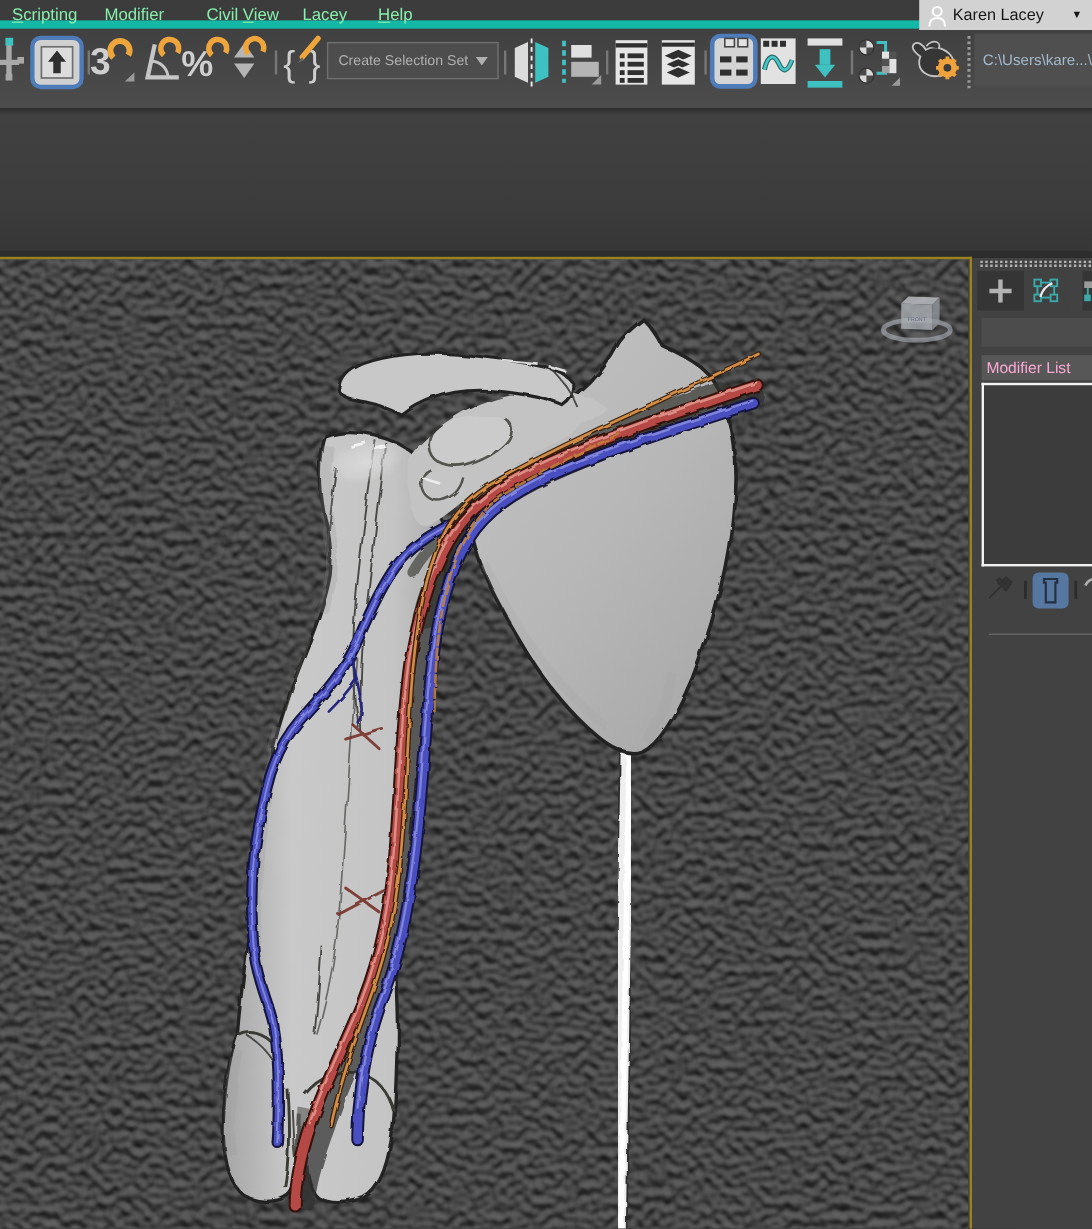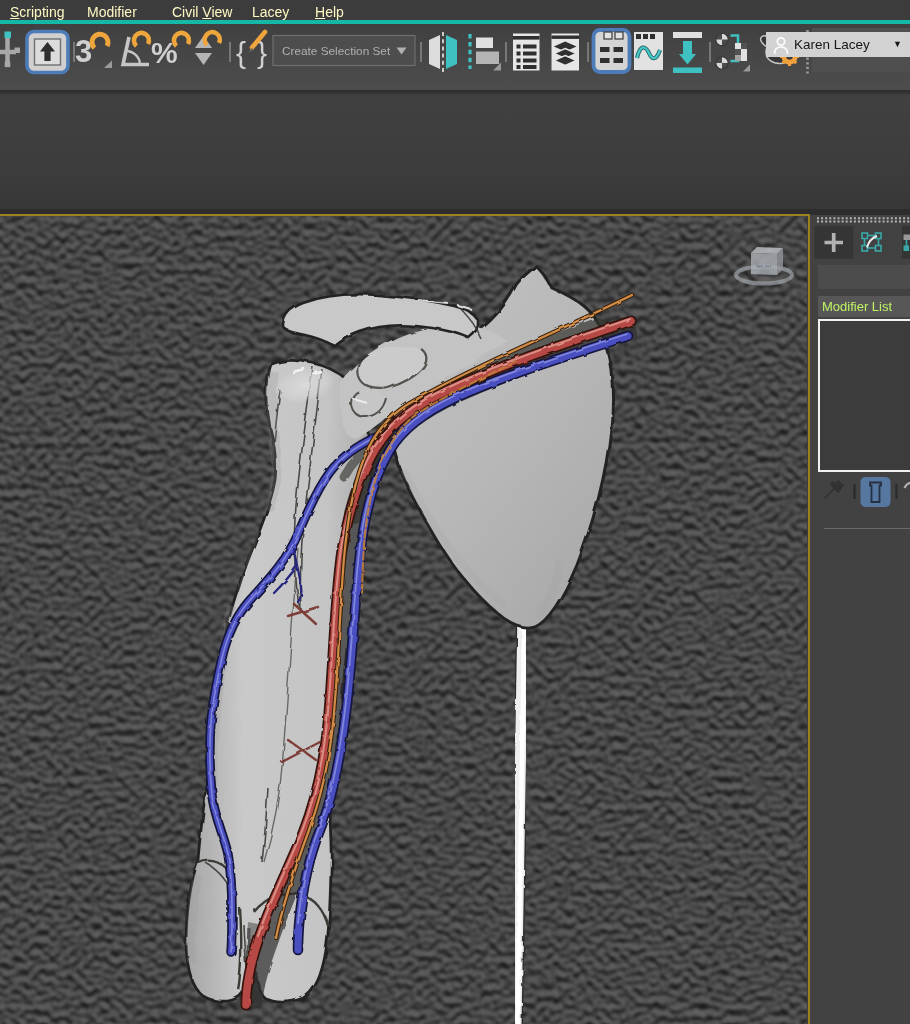--- a/index.html
+++ b/index.html
@@ -1,43 +1,43 @@
 <!DOCTYPE html>
 <html><head>
 <meta charset="utf-8">
 <style>
   html,body{margin:0;padding:0;background:#3e3e3e;}
   *{box-sizing:border-box;}
   #root{position:relative;width:910px;height:1024px;overflow:hidden;
         font-family:"Liberation Sans",sans-serif;}
   .abs{position:absolute;}
   
-  #menubar{left:0;top:0;width:910px;height:24px;background:#3c3c3c;border-bottom:4px solid #14b8a6;
-           color:#fef9c3;font-size:14px;line-height:24px;}
+  #menubar{left:0;top:0;width:910px;height:24px;background:#3c3c3c;border-bottom:7px solid #14b8a6;
+           color:#86efac;font-size:14px;line-height:24px;}
   #menubar span{margin:0;}
   #menubar u{text-decoration:underline;}
   
   #karen{left:766px;top:0;width:144px;height:25px;background:#d2d2d2;
-         color:#161616;font-size:13.5px;line-height:25px;margin-top:32px;}
+         color:#161616;font-size:13.5px;line-height:25px;}
   
   #toolbar{left:0;top:24px;width:910px;height:66px;
            background:linear-gradient(#404040,#4d4d4d);}
   
   #band{left:0;top:90px;width:910px;height:119px;
         background:linear-gradient(#2c2c2c 0,#414141 6px,#3c3c3c 70%,#373737 100%);}
   #darkstrip{left:0;top:209px;width:910px;height:6px;background:#2d2d2d;}
   
   #vpborder-top{left:0;top:214px;width:810px;height:2px;background:#99821f;}
   #vpborder-right{left:807.5px;top:214px;width:2.5px;height:810px;background:#99821f;}
   #viewport{left:0;top:216px;width:807px;height:808px;background:#474747;overflow:hidden;}
   
   #rpanel{left:810px;top:215px;width:100px;height:809px;background:#424242;}
   #namefield{position:absolute;left:8px;top:50px;width:92px;height:24px;background:#4c4c4c;}
   #modbar{position:absolute;left:8px;top:81px;width:92px;height:21px;background:#575757;
-          color:#bef264;font-size:13px;line-height:21px;padding-left:4px;}
+          color:#f9a8d4;font-size:13px;line-height:21px;padding-left:4px;}
   #stackbox{position:absolute;left:8px;top:104px;width:92px;height:153px;
             background:#3c3c3c;border:2px solid #f2f2f2;border-right:none;}
   #hline{position:absolute;left:14px;top:313px;width:86px;height:1px;background:#6a6a6a;}
 </style>
 </head>
 <body>
 <div id="root">
   <div class="abs" id="menubar">
     <span style="position:absolute;left:10px"><u>S</u>cripting</span>
     <span style="position:absolute;left:87px">Modifier</span>

